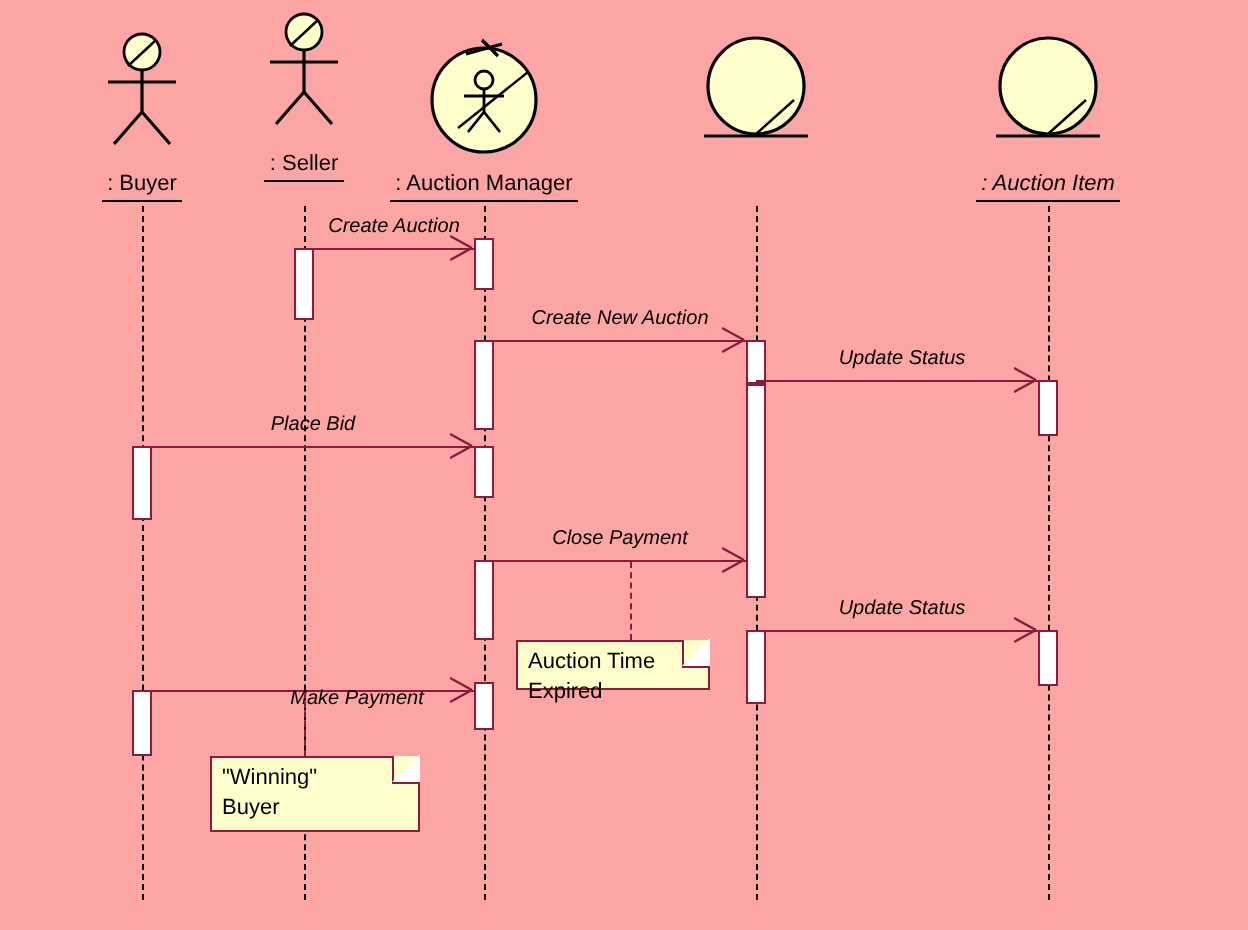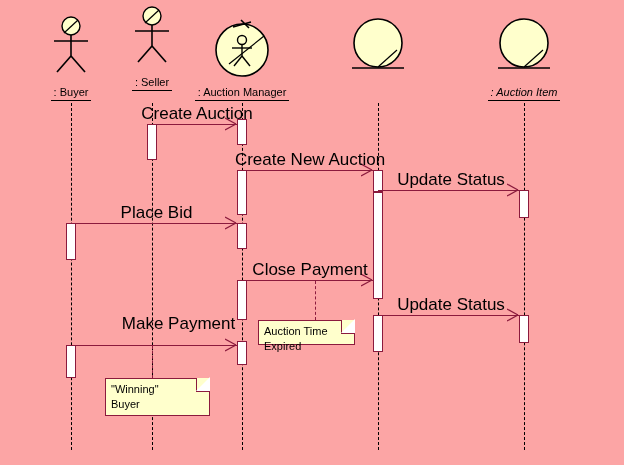--- a/index.html
+++ b/index.html
@@ -71,25 +71,26 @@
     border-left: 1px solid #8b1a3d;
   }
   .msg-arrow {
     position: absolute;
     width: 12px;
     height: 14px;
     transform: translateY(-50%);
   }
   .msg-label {
     position: absolute;
-    font-size: 17px;
+    font-size: 10px;
     color: #000000;
     white-space: nowrap;
     transform: translateX(-50%);
     line-height: 12px;
+    font-style: italic;
   }
 
   
   .note {
     position: absolute;
     background: #ffffcc;
     border: 1px solid #8b1a3d;
     box-sizing: border-box;
     font-size: 11px;
     color: #000000;
@@ -246,21 +247,21 @@
     <path d="M0 1 L11 7" stroke="#8b1a3d" stroke-width="1.2" fill="none"></path>
     <path d="M0 13 L11 7" stroke="#8b1a3d" stroke-width="1.2" fill="none"></path>
   </svg></div>
     <div class="msg-label" style="left: 451px; top: 299px;">Update Status</div>
     <div class="msg-line" style="left: 71px; top: 345px; width: 166px;"></div>
     <div class="msg-stem" style="left: 71px; top: 345px; height: 1px;"></div>
     <div class="msg-arrow" style="left: 225px; top: 345px;"><svg width="12" height="14" viewBox="0 0 12 14" aria-hidden="true">
     <path d="M0 1 L11 7" stroke="#8b1a3d" stroke-width="1.2" fill="none"></path>
     <path d="M0 13 L11 7" stroke="#8b1a3d" stroke-width="1.2" fill="none"></path>
   </svg></div>
-    <div class="msg-label" style="left: 156.5px; top: 318px; padding-left: 44px;">Make Payment</div>
+    <div class="msg-label" style="left: 156.5px; top: 344px; padding-left: 44px;">Make Payment</div>
     <div class="note-connector" style="left: 315px; top: 281px; height: 39px;"></div>
     <div class="note" style="left: 258px; top: 320px; width: 97px; height: 25px;">
       <div class="note-line">Auction Time</div>
       <div class="note-line">Expired</div>
       <div class="dogear"></div>
     </div>
     <div class="note-connector" style="left: 152px; top: 346px; height: 32px;"></div>
     <div class="note" style="left: 105px; top: 378px; width: 105px; height: 38px;">
       <div class="note-line">"Winning"</div>
       <div class="note-line">Buyer</div>

